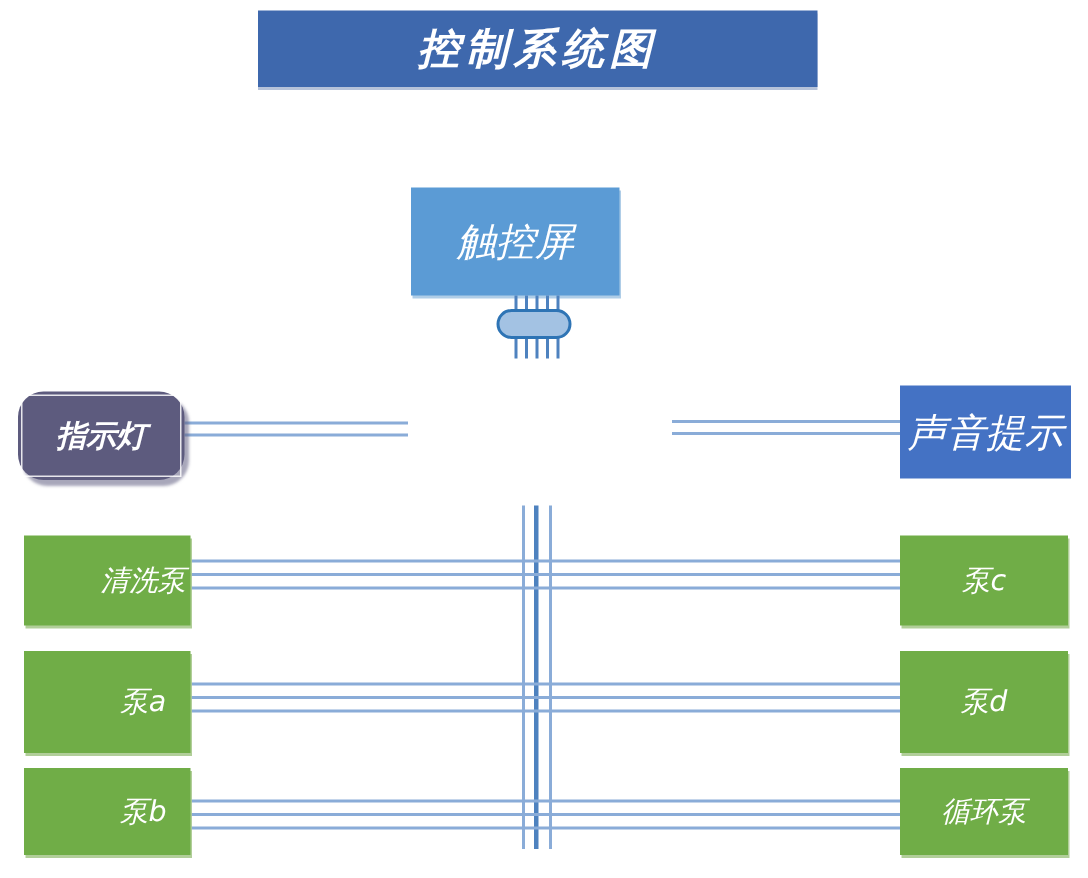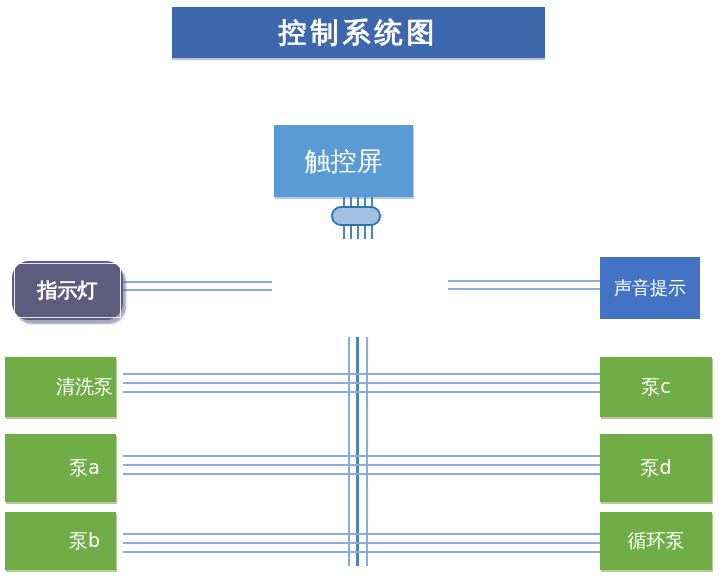--- a/index.html
+++ b/index.html
@@ -12,20 +12,21 @@
     overflow: hidden;
   }
   .box {
     position: absolute;
     display: flex;
     align-items: center;
     justify-content: center;
     color: var(--text, #ffffff);
     text-align: right;
     box-sizing: border-box;
+    font-style: italic;
   }
   .title {
     left: 172px; top: 7px; width: 373px; height: 51px;
     background: var(--title-blue, #3e68ad);
     font-size: 28px; font-weight: 700; letter-spacing: 4px;
     box-shadow: 0 2px 0 rgba(47,84,150,0.35);
   }
   .touchscreen {
     left: 274px; top: 125px; width: 139px; height: 72px;
     background: var(--light-blue, #5b9bd5);
@@ -48,34 +49,34 @@
     border-radius: 17px;
   }
   .indicator::before {
     content: "";
     position: absolute;
     inset: 2px;
     border: 1px solid rgba(255,255,255,0.85);
     pointer-events: none;
   }
   .sound {
-    left: 600px; top: 257px; width: 100px; height: 62px;
+    left: 600px; top: 257px; width: 114px; height: 62px;
     background: var(--accent-blue, #4472c4);
-    font-size: 18px;
+    font-size: 26px;
     z-index: 2;
   }
   .pump {
     width: 111px;
     background: var(--green, #70ad47);
     font-size: 19px;
     box-shadow: 1px 2px 0 rgba(169,201,142,0.9);
     z-index: 2;
   }
   .pump.right { left: 600px; width: 112px; }
-  .pump.left  { left: 5px; padding-left: 48px; }
+  .pump.left  { left: 16px; padding-left: 48px; }
   .row1 { top: 357px; height: 60px; }
   .row2 { top: 434px; height: 68px; }
   .row3 { top: 512px; height: 58px; }
 
   .wire {
     position: absolute;
     background: var(--wire, #8aacd8);
     z-index: 1;
   }
   .wire.h { height: 2px; }

